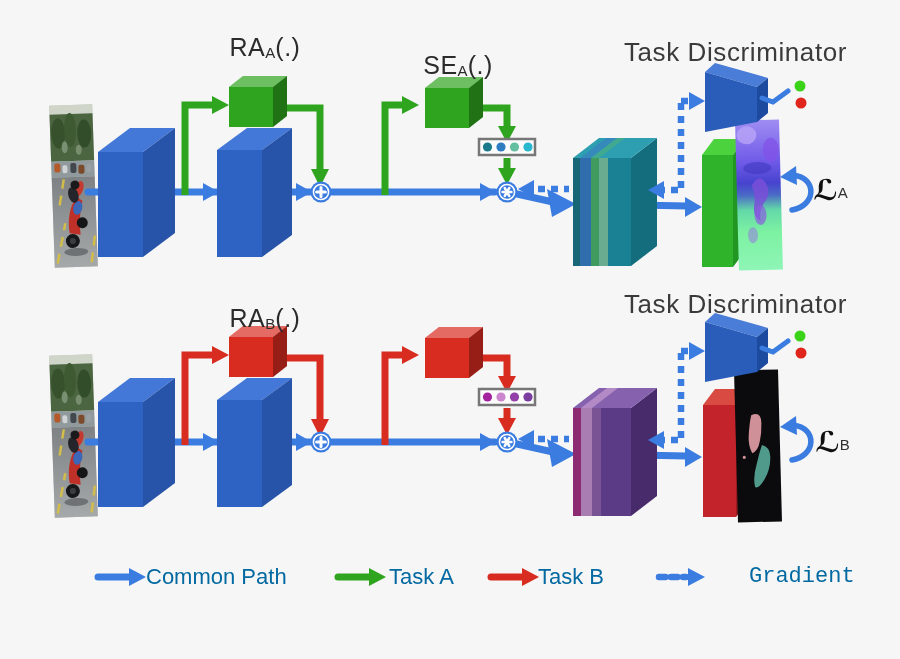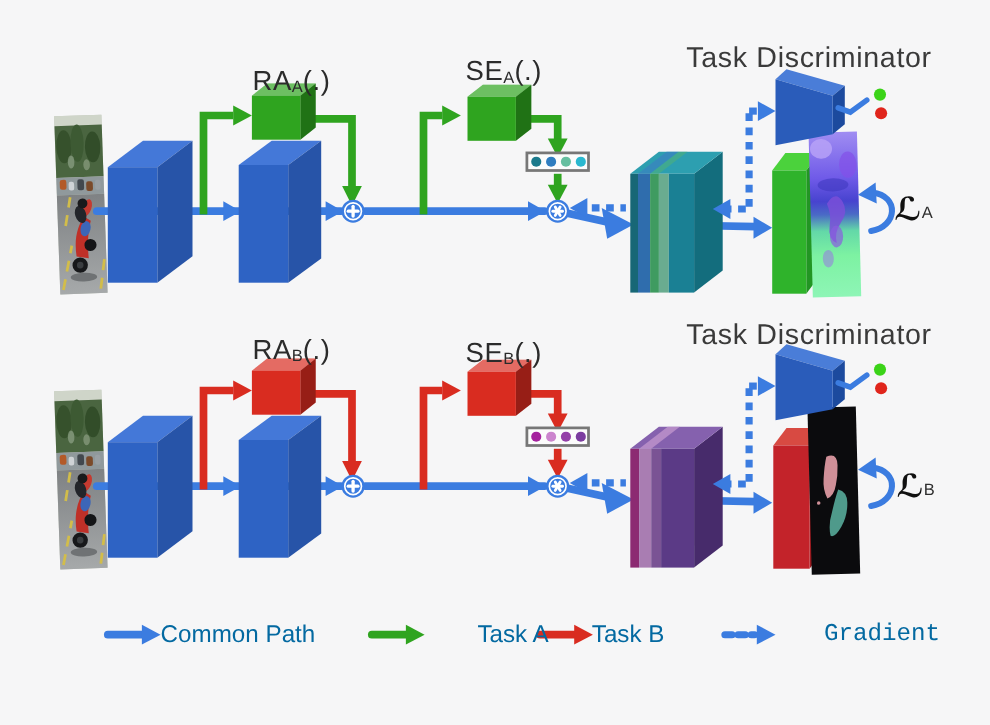--- a/index.html
+++ b/index.html
@@ -249,34 +249,33 @@
   <polygon points="129,568 146,577 129,586" fill="#3b7ce0"></polygon>
   <path d="M338 577 H370" stroke="#2fa41f" stroke-width="7"></path>
   <polygon points="369,568 386,577 369,586" fill="#2fa41f"></polygon>
   <path d="M491 577 H523" stroke="#d92c20" stroke-width="7"></path>
   <polygon points="522,568 539,577 522,586" fill="#d92c20"></polygon>
   <path d="M659 577 H686" stroke="#3b7ce0" stroke-width="6.5" stroke-dasharray="6.5 5.5"></path>
   <polygon points="688,568 705,577 688,586" fill="#3b7ce0"></polygon>
 </g>
 </svg>
 
-<div class="lbl op-lbl" style="left:210px;top:60px;"><span>RA</span><span class="sublbl">A</span><span>(.)</span></div>
+<div class="lbl op-lbl" style="left:210px;top:33px;"><span>RA</span><span class="sublbl">A</span><span>(.)</span></div>
 
 <div class="lbl op-lbl" style="left:403px;top:51px;"><span>SE</span><span class="sublbl">A</span><span>(.)</span></div>
 
 <div class="lbl op-lbl" style="left:210px;top:304px;"><span>RA</span><span class="sublbl">B</span><span>(.)</span></div>
 
-<div class="lbl op-lbl" style="left:403px;top:307px;"><span>SE</span><span class="sublbl">B</span><span>(.)</span></div>
 
 <div class="lbl disc-title" style="left:608px;top:37px;">Task Discriminator</div>
 
 <div class="lbl disc-title" style="left:608px;top:289px;">Task Discriminator</div>
 
 <div class="lbl loss" style="left:813px;top:173px;"><span>ℒ</span><span class="sublbl">A</span></div>
 
 <div class="lbl loss" style="left:815px;top:425px;"><span>ℒ</span><span class="sublbl">B</span></div>
 
 <div class="lbl legend-lbl" style="left:146px;">Common Path</div>
-<div class="lbl legend-lbl" style="left:389px;margin-left:45px;">Task A</div>
+<div class="lbl legend-lbl" style="left:389px;">Task A</div>
 <div class="lbl legend-lbl" style="left:538px;text-align:center;">Task B</div>
 <div class="lbl legend-lbl" style="left:749px;font-family:Liberation Mono, monospace;">Gradient</div>
 
 </div>
 
 </body></html>

